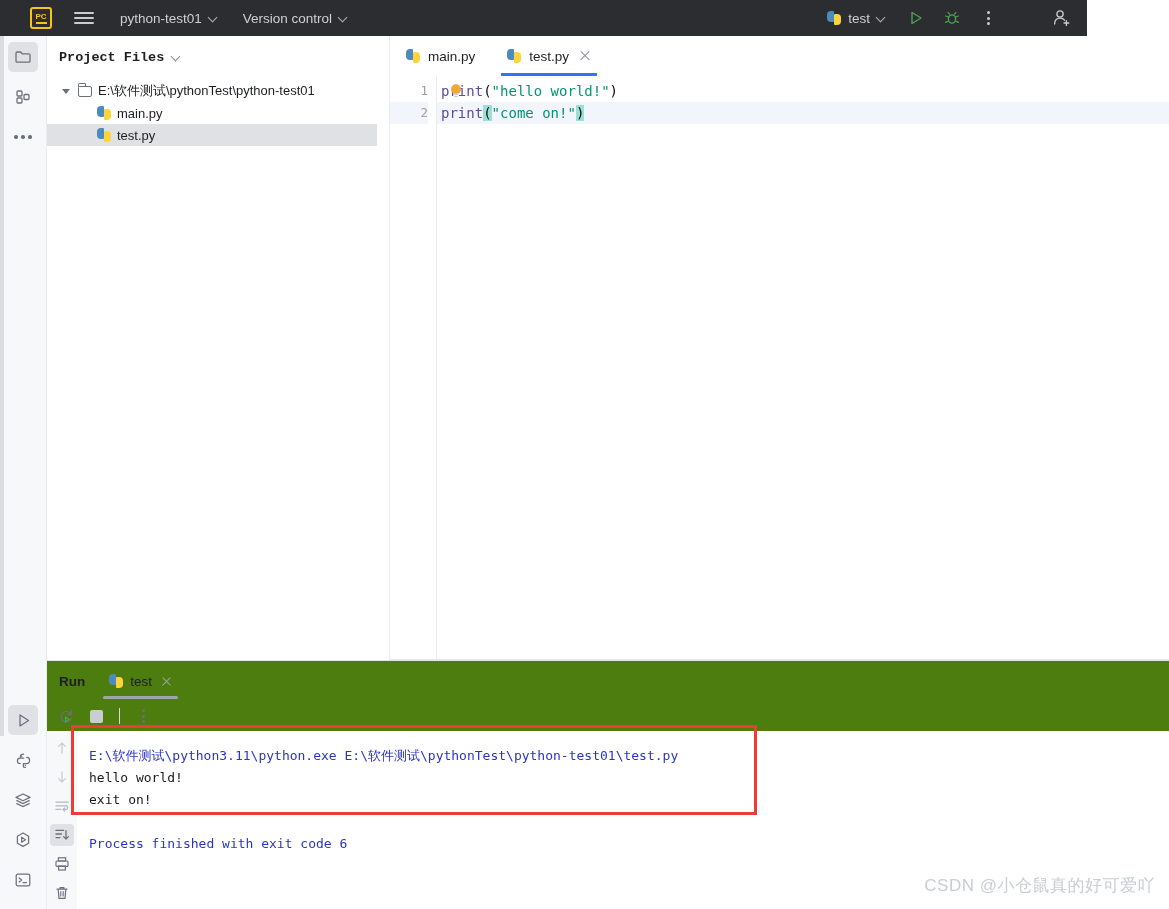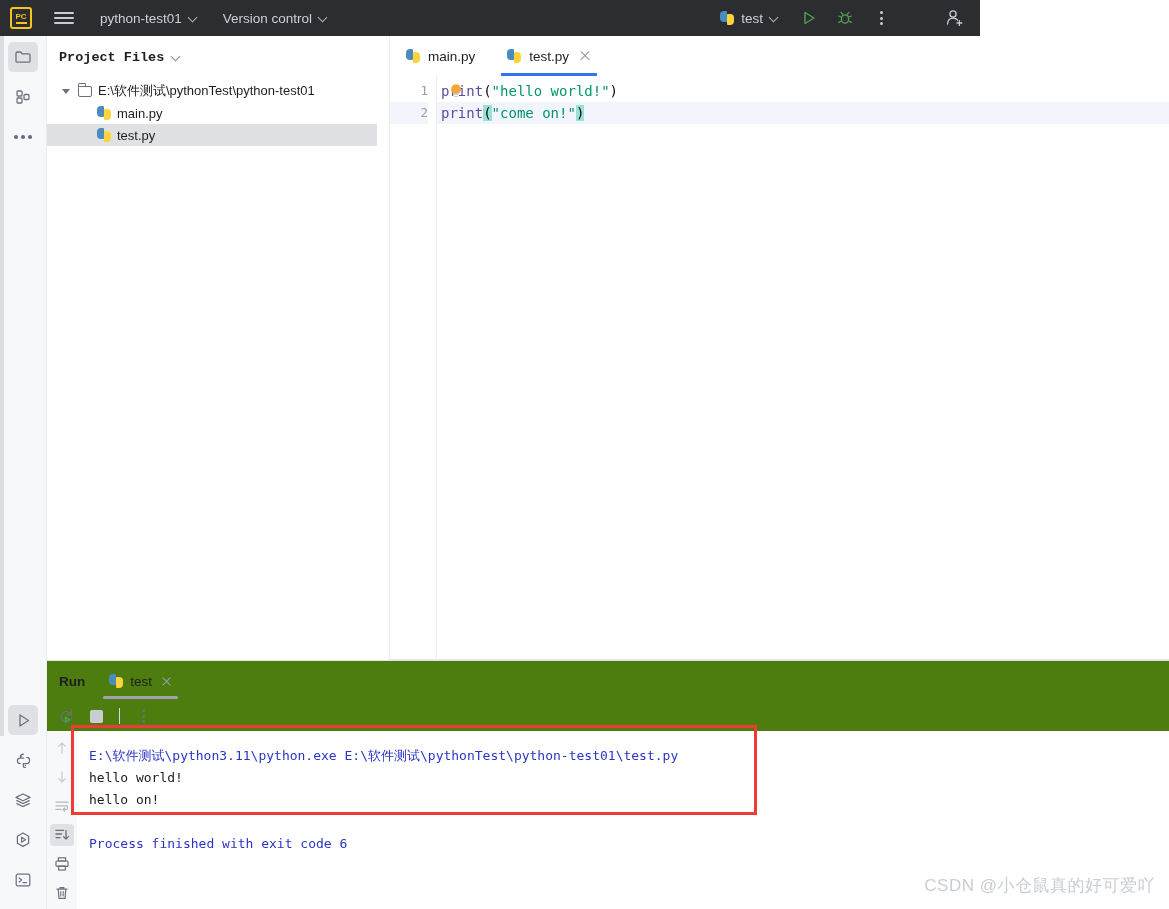--- a/index.html
+++ b/index.html
@@ -6,22 +6,22 @@
   html, body {
     width: 1169px; height: 909px;
     background: #ffffff;
     font-family: "Liberation Sans", sans-serif;
     overflow: hidden;
   }
   #app { position: relative; width: 1169px; height: 909px; }
 
   
   .titlebar {
-    position: absolute; left: 0; top: 0; width: 980px; height: 36px;
-    background: #2b2d30; display: flex; align-items: center;
+    position: absolute; left: 0; top: 0; width: 1087px; height: 36px;
+    background: #2b2d30; display: flex; align-items: center; padding-left: 20px;
   }
   .pc-logo {
     width: 22px; height: 22px; margin-left: 10px;
     border: 2px solid #f5c518; border-radius: 3px;
     display: flex; flex-direction: column; align-items: center; justify-content: center;
     color: #f5c518; font-size: 8px; font-weight: bold; line-height: 8px;
     font-family: "Liberation Sans", sans-serif;
   }
   .pc-logo .ul { width: 11px; height: 2px; background: #f5c518; margin-top: 1px; }
   .hamburger { margin-left: 22px; width: 20px; display: flex; flex-direction: column; gap: 3px; cursor: pointer; }
@@ -453,21 +453,21 @@
             <path d="M3 4.2 L13 4.2 M6.2 4.2 L6.2 2.6 L9.8 2.6 L9.8 4.2" fill="none" stroke="#6c707e" stroke-width="1.2" stroke-linecap="round"></path>
             <path d="M4.2 4.2 L5 13.4 L11 13.4 L11.8 4.2" fill="none" stroke="#6c707e" stroke-width="1.2" stroke-linejoin="round"></path>
             <path d="M6.8 6.6 L6.8 11 M9.2 6.6 L9.2 11" fill="none" stroke="#6c707e" stroke-width="1.1" stroke-linecap="round"></path>
           </svg>
         </div>
       </div>
 
       <div class="console-text">
         <div class="cline-out c-blue">E:\软件测试\python3.11\python.exe E:\软件测试\pythonTest\python-test01\test.py</div>
         <div class="cline-out c-plain">hello world!</div>
-        <div class="cline-out c-plain">hello on!</div>
+        <div class="cline-out c-plain">exit on!</div>
         <div class="cline-out c-plain">&nbsp;</div>
         <div class="cline-out c-blue">Process finished with exit code 6</div>
       </div>
     </div>
   </div>
 
   <div class="redbox"></div>
 
   <div class="watermark">CSDN @小仓鼠真的好可爱吖</div>
 

